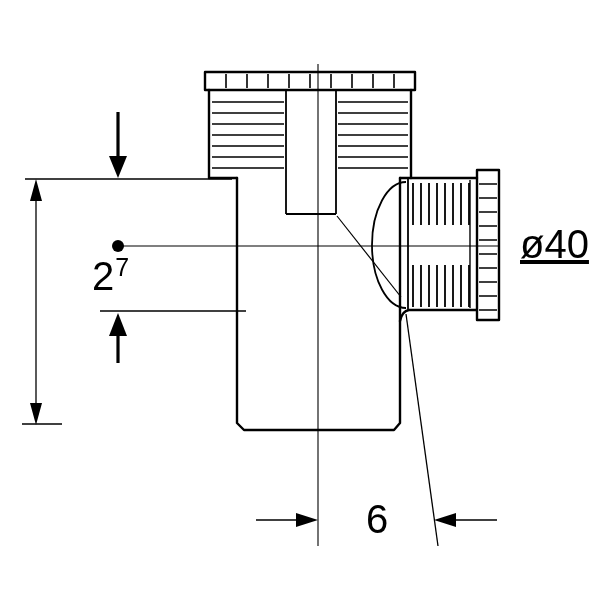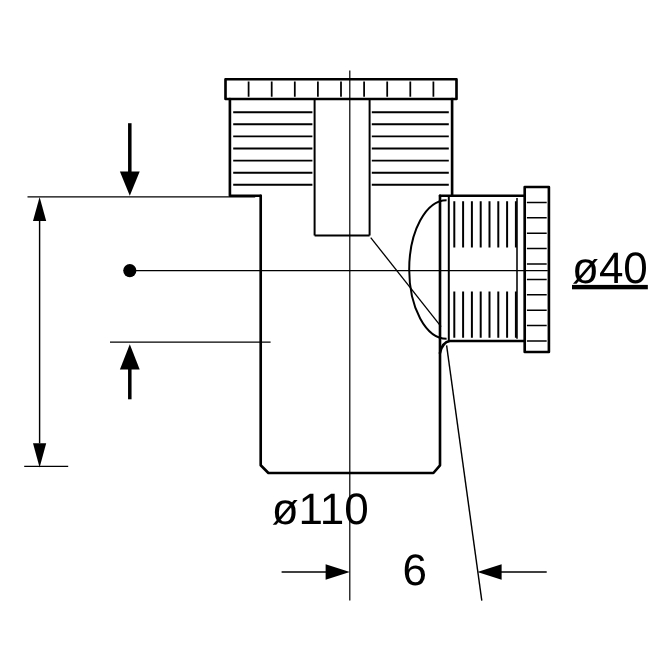--- a/index.html
+++ b/index.html
@@ -93,24 +93,24 @@
       <path d="M406 182 A34 63 0 0 0 406 308"></path>
       <path d="M413 183 V225 M421 183 V225 M429 183 V225 M437 183 V225 M445 183 V225 M453 183 V225 M461 183 V225 M469 183 V225"></path>
       <path d="M413 265 V307 M421 265 V307 M429 265 V307 M437 265 V307 M445 265 V307 M453 265 V307 M461 265 V307 M469 265 V307"></path>
       <line x1="470" y1="180" x2="470" y2="308" stroke-width="1.4"></line>
     </g>
 
   </svg>
 
 
 
+  <div class="dim" style="left:92px; top:256px;">
+    <span>2</span><span class="sup">7</span>
+  </div>
 
-  <div class="dim" style="left:247px; top:443px;">
-    <span>ø110</span>
-  </div>
 
   <div class="dim" style="left:520px; top:224px;text-decoration:underline;">
     <span>ø40</span>
   </div>
 
   <div class="dim" style="left:366px; top:499px;">
     <span>6</span>
   </div>
 
 </div>

